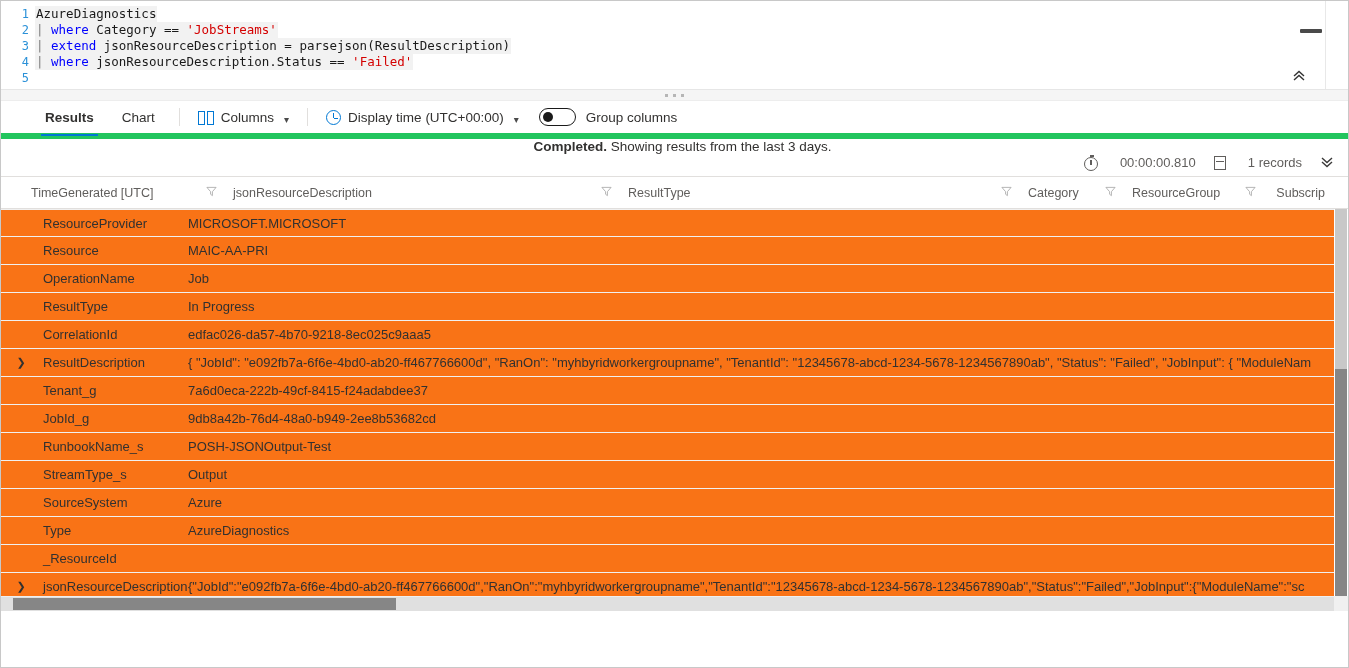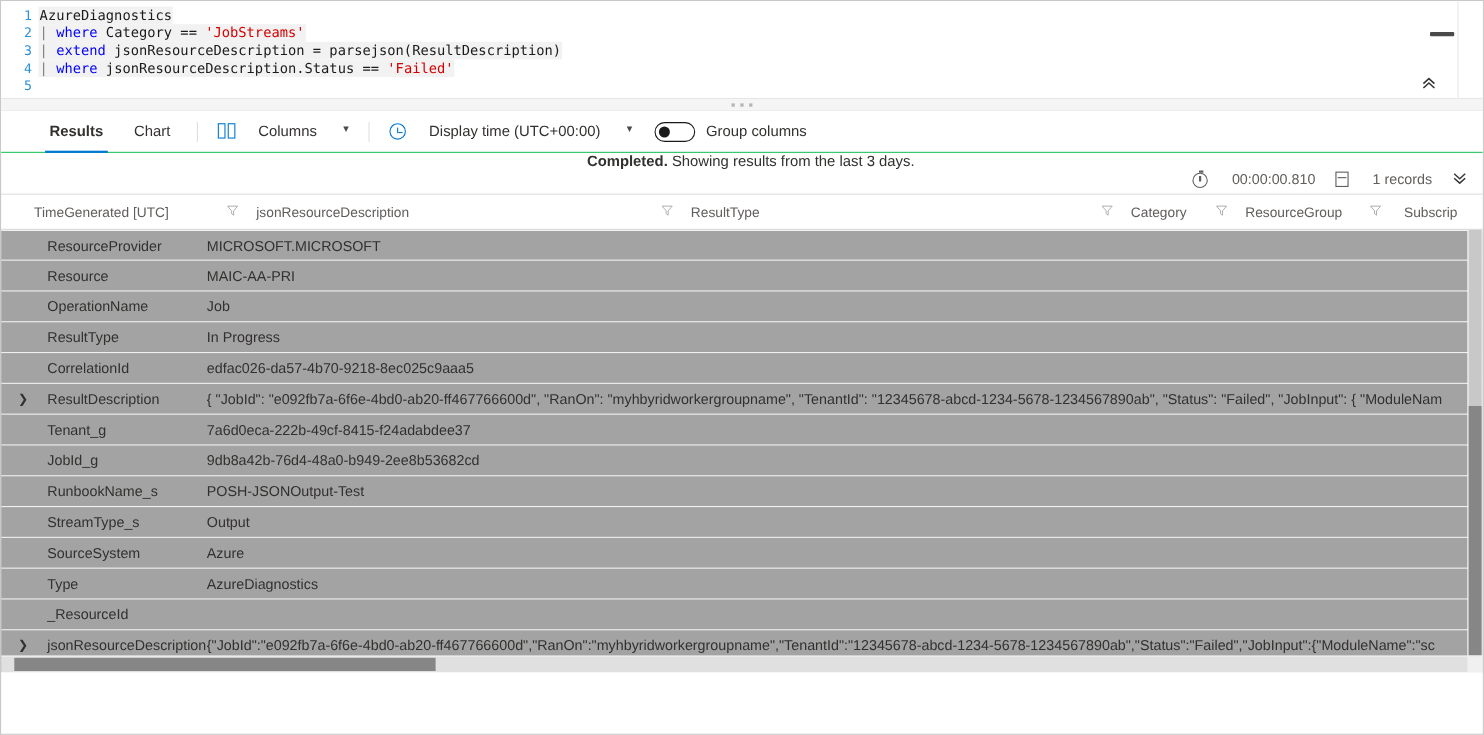--- a/index.html
+++ b/index.html
@@ -25,26 +25,26 @@
   .pipe{color:#808080;}
   .plain{color:#1a1a1a;}
   .editor-minimap{position:absolute;right:22px;top:0;bottom:0;width:1px;background:#e8e8e8;}
   .minimap-thumb{position:absolute;right:26px;top:28px;width:22px;height:4px;background:#4a4a4a;border-radius:1px;}
   .collapse-btn{position:absolute;right:38px;bottom:2px;width:22px;height:22px;display:flex;align-items:center;justify-content:center;color:#333;cursor:pointer;}
 
   .splitter{height:10px;background:#f5f5f5;display:flex;align-items:center;justify-content:center;gap:5px;border-bottom:1px solid #ededed;}
   .splitter i{width:3px;height:3px;background:#b6b6b6;display:block;}
 
   
-  .toolbar{height:38px;display:flex;align-items:center;padding:0 0 0 30px;border-bottom:1px solid #22c55e;background:#fff;box-sizing:border-box;}
+  .toolbar{height:38px;display:flex;align-items:center;padding:0 0 0 30px;border-bottom:6px solid #22c55e;background:#fff;box-sizing:border-box;}
   .tab{position:relative;height:38px;display:flex;align-items:center;padding:0 14px;font-size:13.5px;color:#323130;cursor:pointer;}
   .tab.active{font-weight:bold;}
   .tab.active:after{content:"";position:absolute;left:10px;right:10px;bottom:0;height:2px;background:#0078d4;}
   .tsep{width:1px;height:18px;background:#e1dfdd;margin:0 10px;}
-  .tbtn{display:flex;align-items:flex-start;gap:21px;padding:4px 8px;cursor:pointer;font-size:13.5px;color:#323130;white-space:nowrap;}
+  .tbtn{display:flex;align-items:flex-end;gap:7px;padding:4px 8px;cursor:pointer;font-size:13.5px;color:#323130;white-space:nowrap;}
   .chev{font-size:10px;color:#4a4a4a;margin-left:3px;}
   .cols-icon{display:flex;gap:2px;}
   .cols-icon span{display:block;width:7px;height:14px;border:1.4px solid #0078d4;box-sizing:border-box;}
   .clock{width:15px;height:15px;border:1.4px solid #0078d4;border-radius:50%;position:relative;box-sizing:border-box;}
   .clock:before{content:"";position:absolute;left:6px;top:2.5px;width:1.3px;height:5px;background:#0078d4;}
   .clock:after{content:"";position:absolute;left:6.5px;top:7px;width:4px;height:1.3px;background:#0078d4;}
   .toggle{width:37px;height:18px;border:1.3px solid #1a1a1a;border-radius:9px;position:relative;margin-left:12px;cursor:pointer;box-sizing:border-box;}
   .toggle i{position:absolute;left:3px;top:3px;width:10px;height:10px;border-radius:50%;background:#1a1a1a;display:block;}
   .toggle-label{margin-left:10px;font-size:13.5px;color:#323130;}
 
@@ -61,21 +61,21 @@
   .recicon:before{content:"";position:absolute;left:1px;top:1px;right:1px;height:3px;border-bottom:1.2px solid #605e5c;}
   .dblchev{color:#3b3a39;font-size:13px;cursor:pointer;}
 
   
   .grid-head{height:32px;display:flex;align-items:center;border-bottom:1px solid #e1dfdd;box-sizing:border-box;padding-left:30px;position:relative;overflow:hidden;}
   .gh{display:flex;align-items:center;font-size:12.5px;color:#605e5c;box-sizing:border-box;white-space:nowrap;}
   .gh .fil{margin-right:16px;}
   .funnel{display:inline-block;width:11px;height:11px;}
 
   
-  .grid-wrap{position:relative;height:402px;overflow:hidden;background:#a3a3a3;}
+  .grid-wrap{position:relative;height:402px;overflow:hidden;background:#f97316;}
   .row{display:flex;align-items:center;height:28px;border-bottom:1px solid #f0f0f0;box-sizing:border-box;font-size:13px;color:#323130;white-space:nowrap;overflow:hidden;}
   .row .expander{width:40px;flex:0 0 40px;text-align:center;color:#323130;font-size:11px;font-weight:bold;cursor:pointer;}
   .row .k{width:145px;flex:0 0 145px;padding-left:2px;}
   .row .v{flex:1;overflow:hidden;text-overflow:clip;padding-right:8px;}
   .row.first{border-top:1px solid #f0f0f0;}
 
   
   .vscroll{position:absolute;right:0;top:0;width:14px;bottom:0;background:#fff;}
   .vthumb{position:absolute;left:1px;width:12px;background:#c8c8c8;}
   .vthumb.active{background:#868686;}

